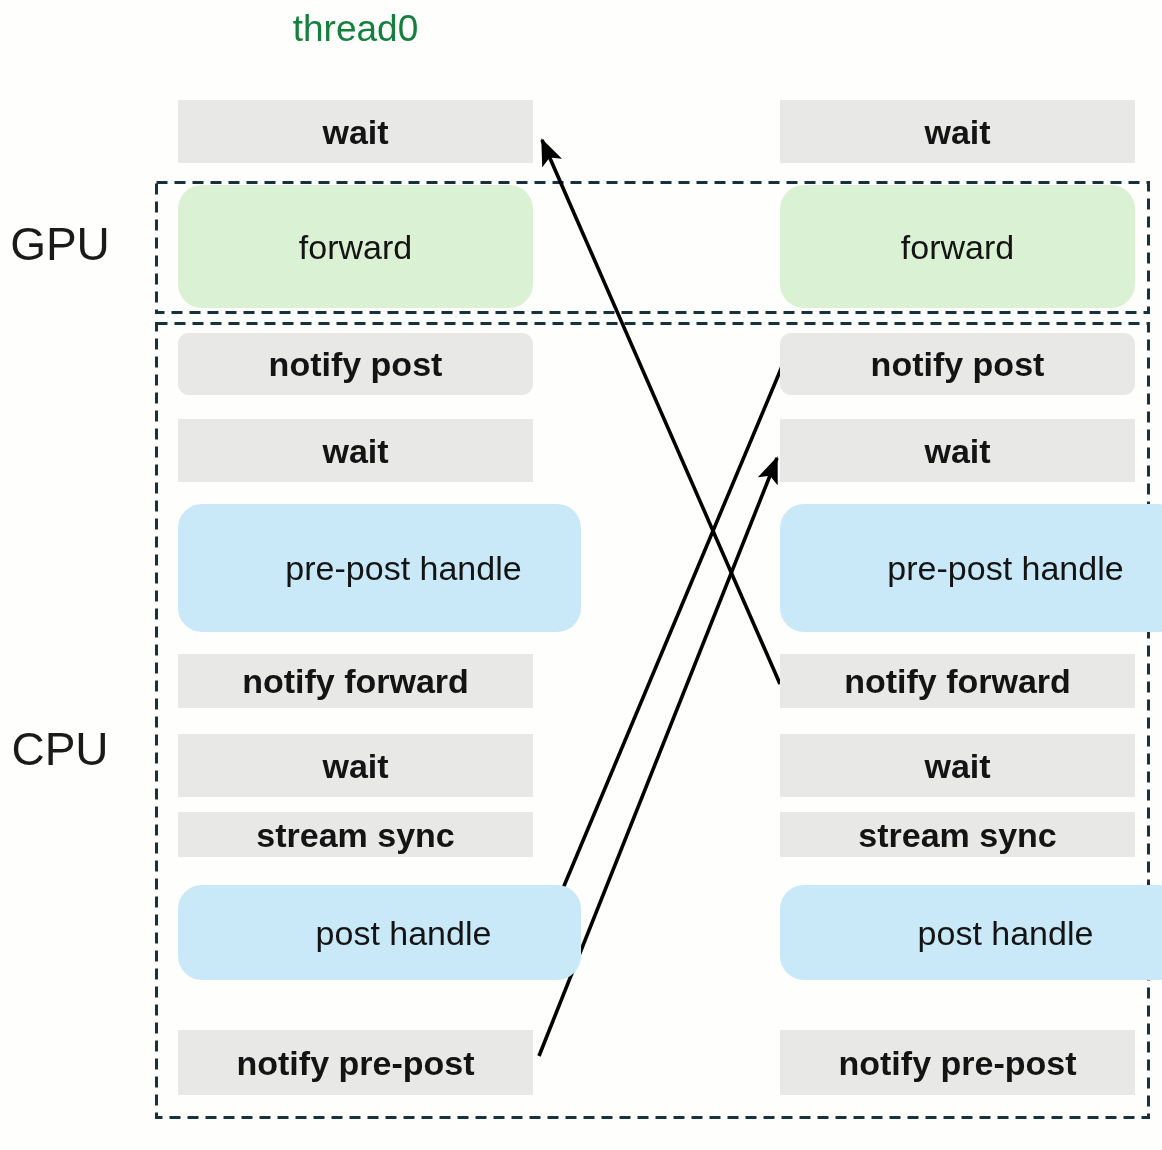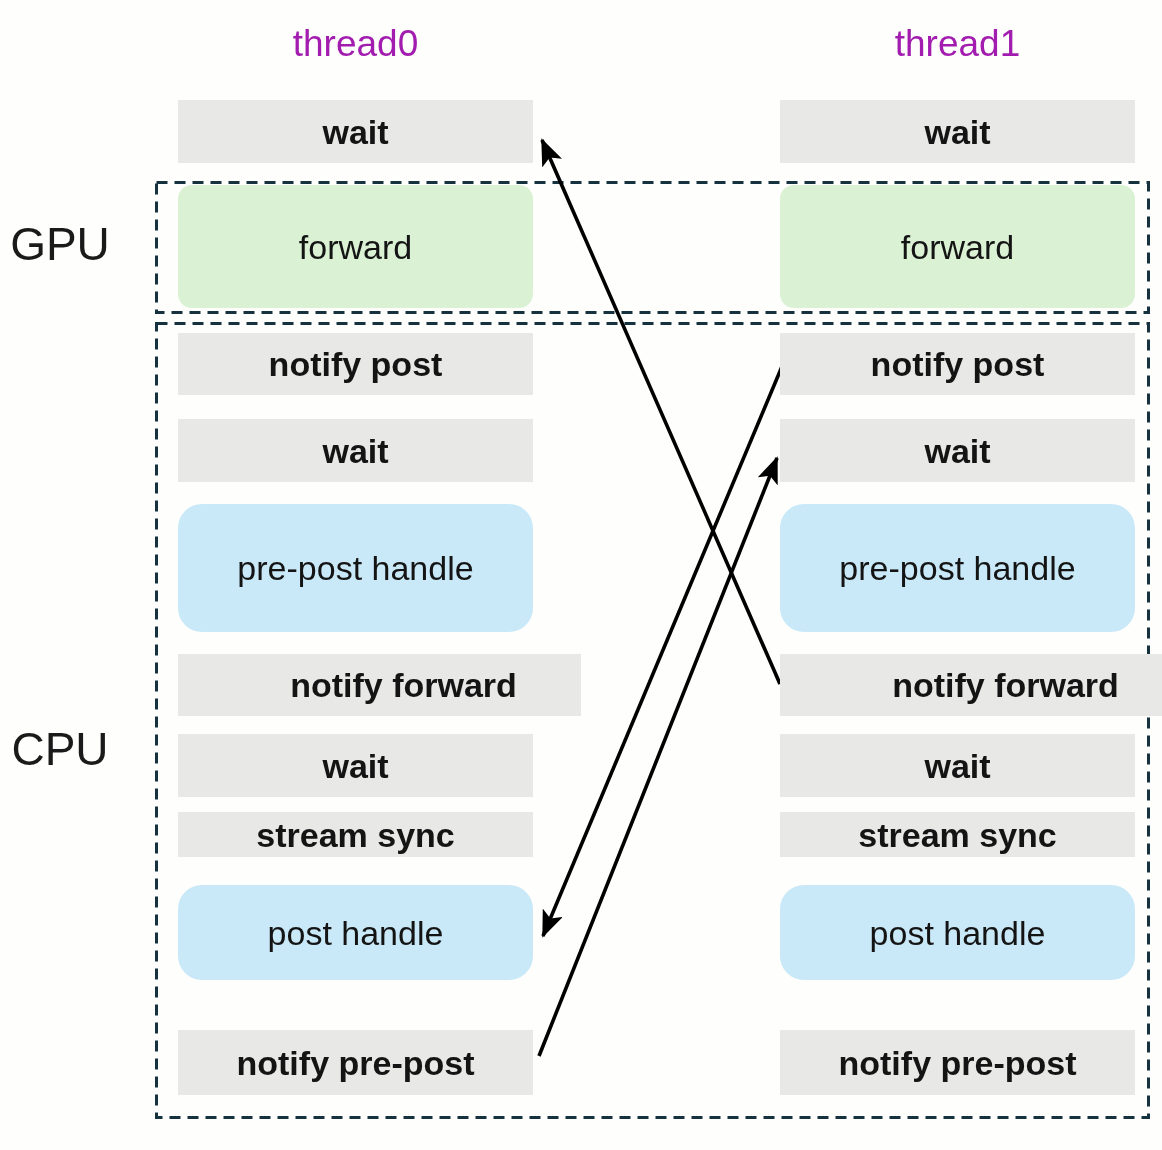--- a/index.html
+++ b/index.html
@@ -6,47 +6,47 @@
   .canvas{
     position:relative;
     width:1162px;height:1150px;
     background:#fefefc;
     font-family:"Liberation Sans", sans-serif;
     color:#141414;
     overflow:hidden;
   }
   .svg-layer{position:absolute;left:0;top:0;width:1162px;height:1150px;}
   .col-header{
-    position:absolute;top:20px;width:355px;height:48px;
+    position:absolute;top:5px;width:355px;height:48px;
     display:flex;align-items:center;justify-content:center;
-    font-size:37px;color:#a21caf;
+    font-size:37px;color:#15803d;
   }
   .region-label{
     position:absolute;left:8px;width:104px;height:46px;
     display:flex;align-items:center;justify-content:center;
     font-size:46px;color:#1a1a1a;
   }
   .box{
     position:absolute;width:355px;
     display:flex;align-items:center;justify-content:center;
     font-size:34px;line-height:1;color:#141414;
     text-align:center;white-space:nowrap;
   }
   .box.gray{background:#e8e8e7;font-weight:bold;}
-  .box.green{background:#daf2d3;border-radius:14px;}
-  .box.blue{background:#c9e9f8;border-radius:24px;}
+  .box.green{background:#daf2d3;border-radius:24px;}
+  .box.blue{background:#c9e9f8;border-radius:24px;padding-left:48px;}
   .col0{left:178px;}
   .col1{left:780px;}
   
   .r0{top:100px;height:63px;}
   .r1{top:185px;height:123px;}
-  .r2{top:333px;height:62px;}
+  .r2{top:333px;height:62px;border-radius:11px;}
   .r3{top:419px;height:63px;}
   .r4{top:504px;height:128px;}
-  .r5{top:654px;height:62px;padding-left:48px;}
+  .r5{top:654px;height:54px;}
   .r6{top:734px;height:63px;}
   .r7{top:812px;height:45px;text-align:right;}
   .r8{top:885px;height:95px;}
   .r9{top:1030px;height:65px;}
 </style>
 </head>
 <body>
 
 <div class="canvas">
 
@@ -62,21 +62,20 @@
     <rect x="156.5" y="323.5" width="992" height="794" fill="none" stroke="#16323f" stroke-width="3" stroke-dasharray="11 7"></rect>
 
     <line x1="780" y1="684" x2="542" y2="140" stroke="#000000" stroke-width="3.6" marker-end="url(#ah)"></line>
 
     <line x1="783" y1="364" x2="543" y2="936" stroke="#000000" stroke-width="3.6" marker-end="url(#ah)"></line>
 
     <line x1="539" y1="1056" x2="777" y2="458" stroke="#000000" stroke-width="3.6" marker-end="url(#ah)"></line>
   </svg>
 
   <div class="col-header col0">thread0</div>
-  <div class="col-header col1">thread1</div>
 
   <div class="region-label" style="top:221px;">GPU</div>
   <div class="region-label" style="top:726px;">CPU</div>
 
   <div class="box gray  col0 r0">wait</div>
   <div class="box green col0 r1">forward</div>
   <div class="box gray  col0 r2">notify post</div>
   <div class="box gray  col0 r3">wait</div>
   <div class="box blue  col0 r4">pre-post handle</div>
   <div class="box gray  col0 r5">notify forward</div>

